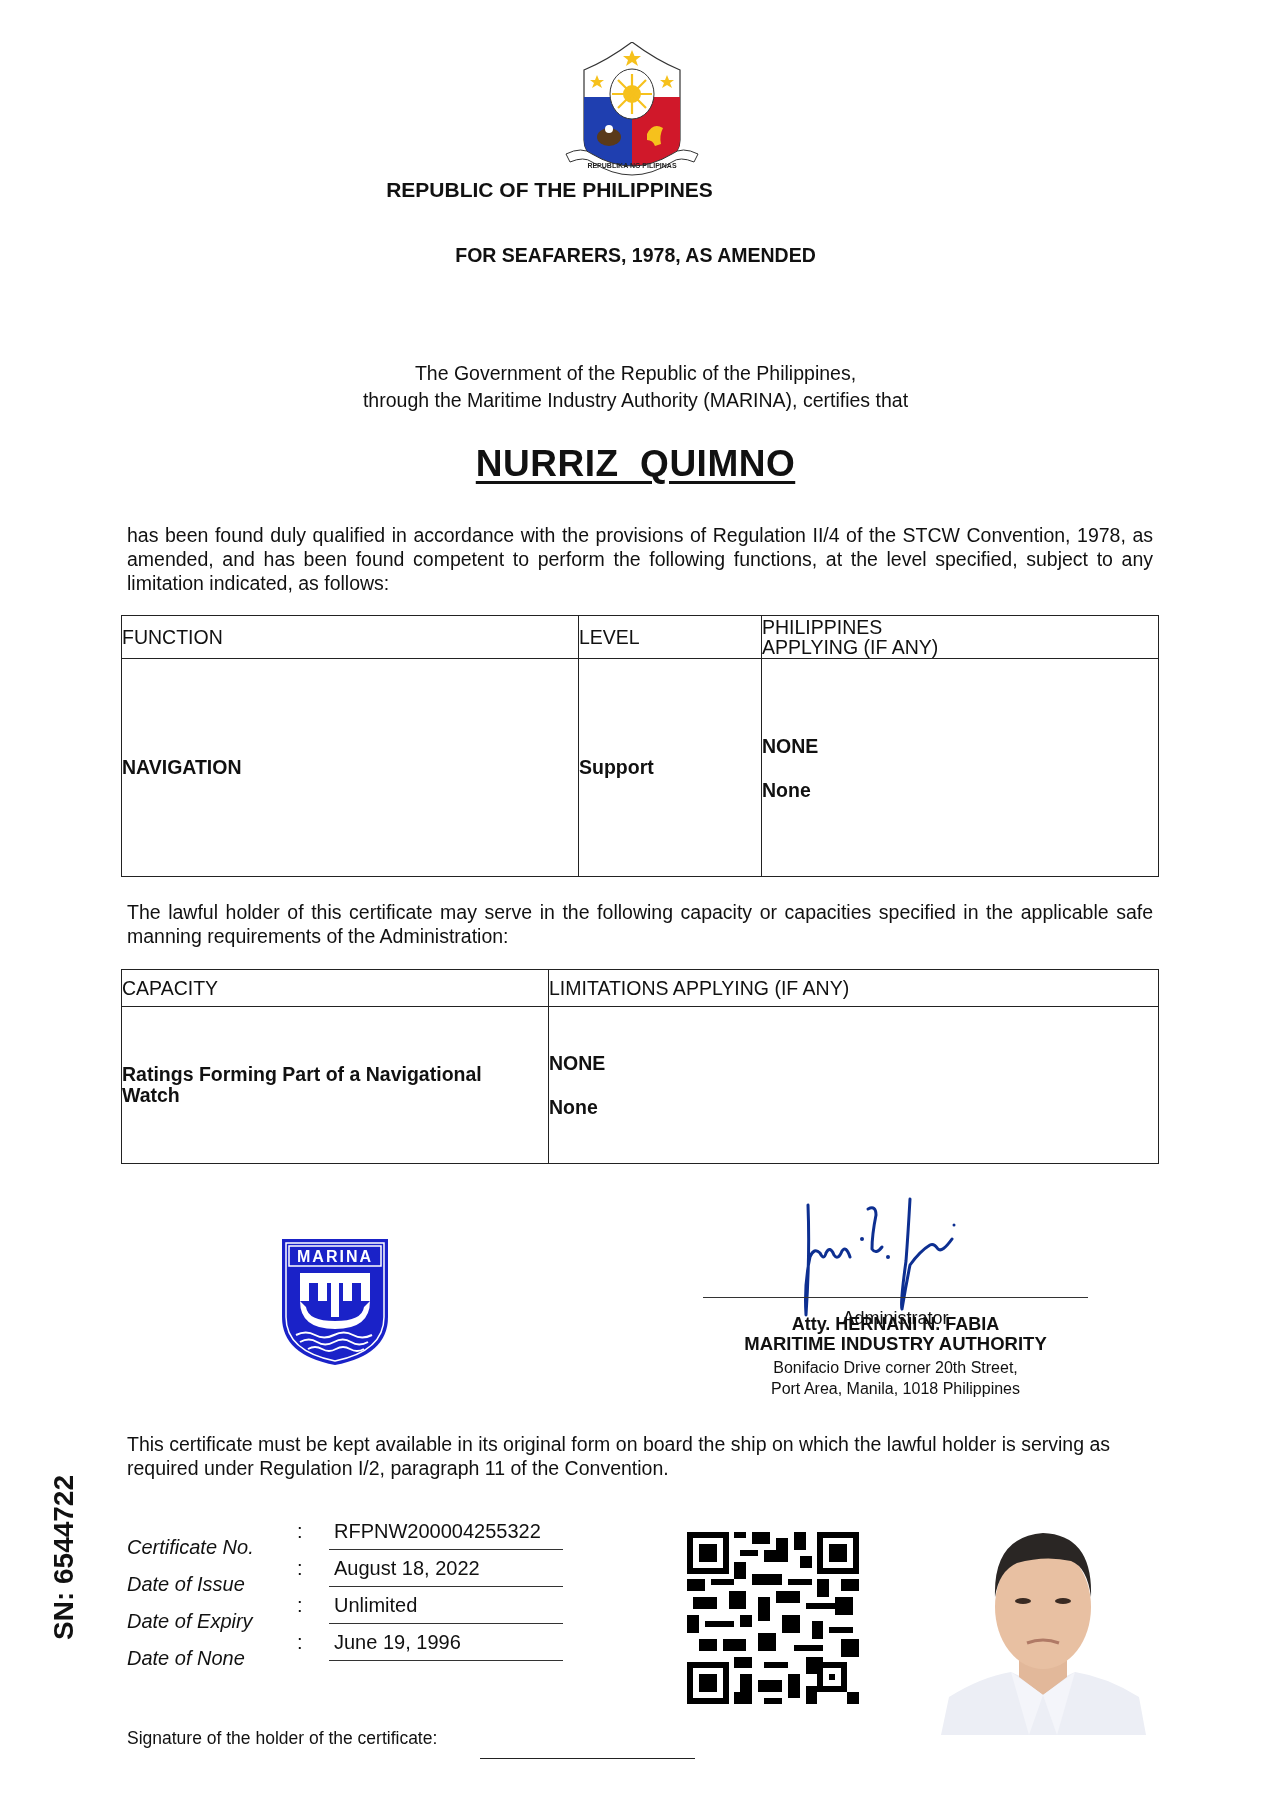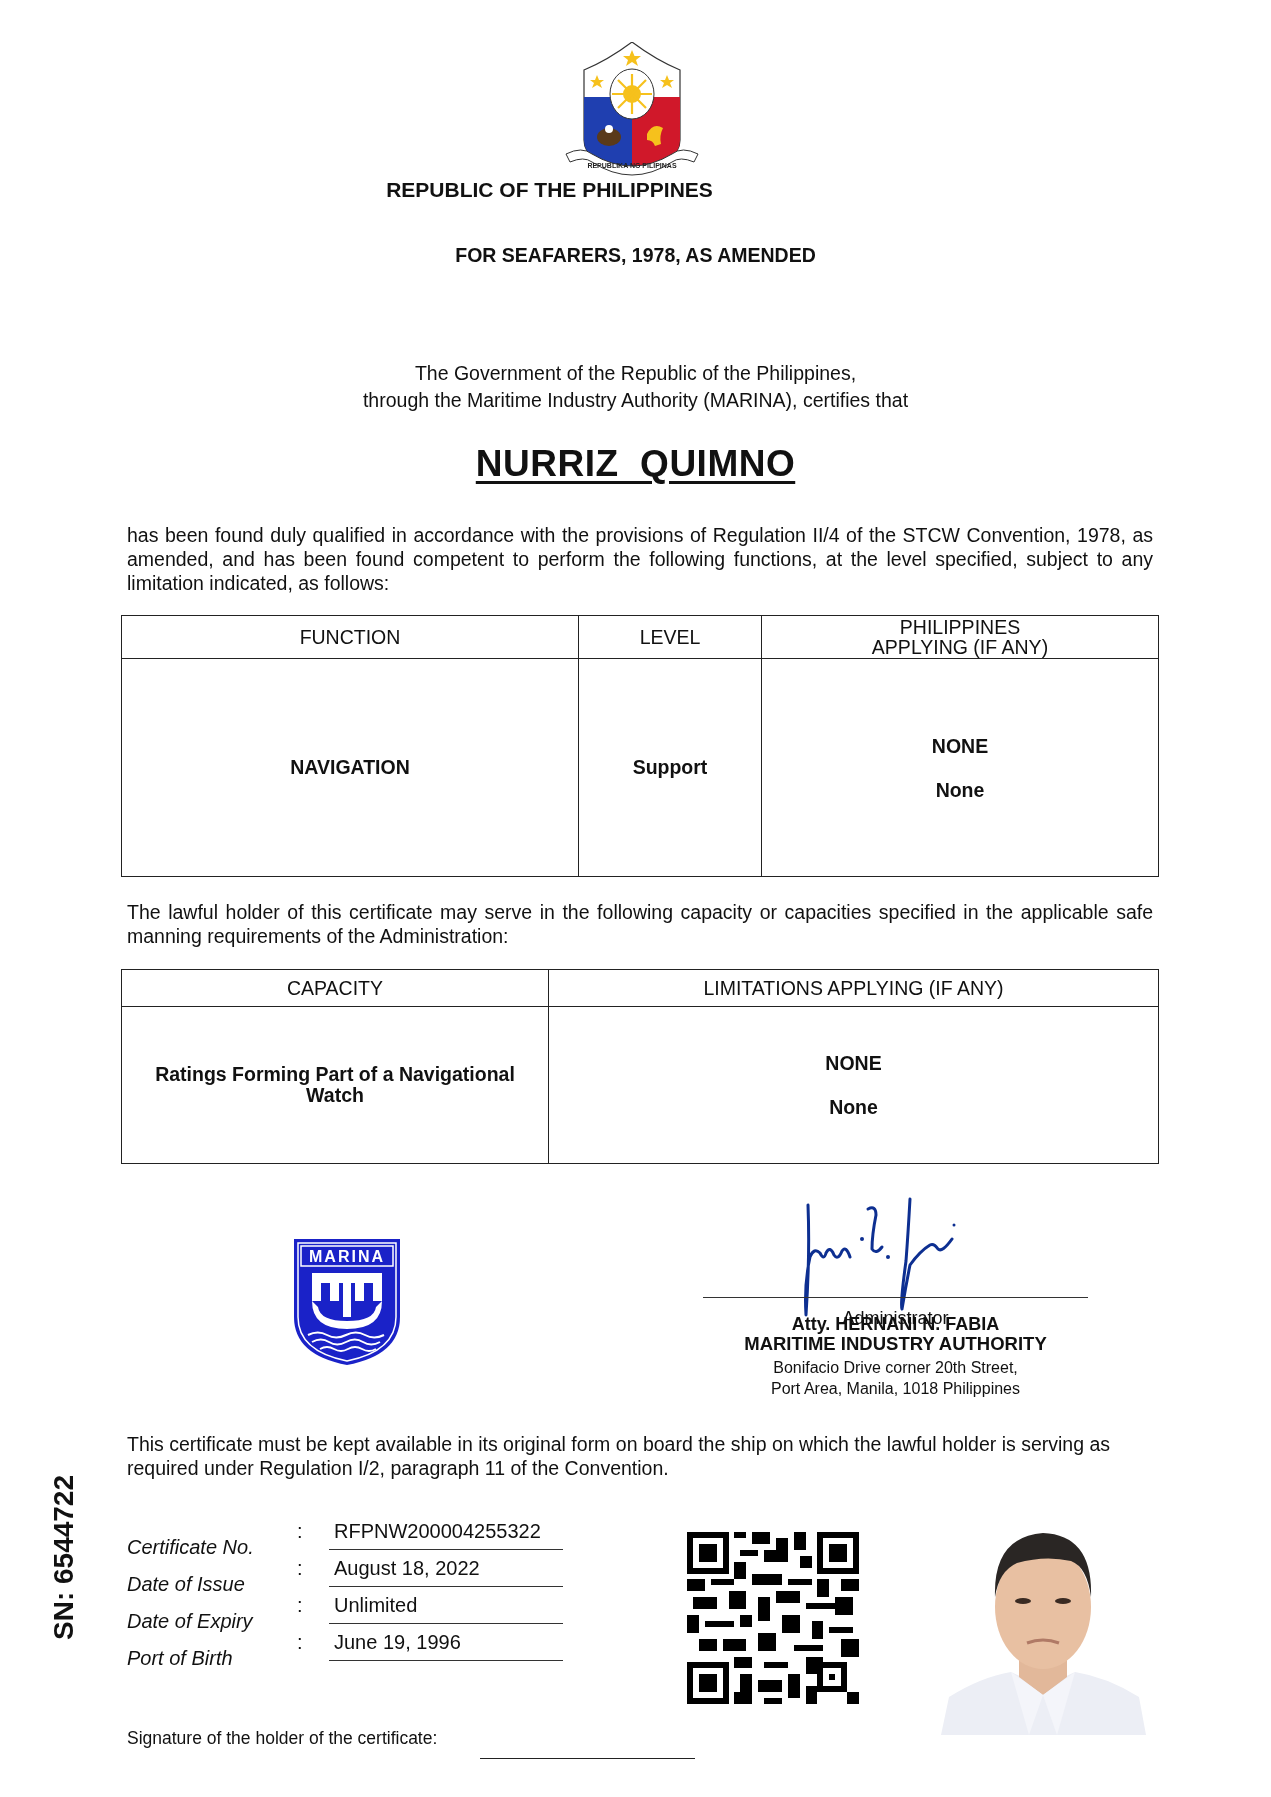--- a/index.html
+++ b/index.html
@@ -11,32 +11,32 @@
   #republic { left: 0; width: 1019px; top: 178px; font-size: 21px; font-weight: bold; text-align: center; margin-left: 40px; }
   #heading { left: 0; width: 1271px; top: 243px; font-size: 19.5px; font-weight: bold; text-align: center; line-height: 24.5px; }
   #intro { left: 0; width: 1271px; top: 360px; font-size: 19.5px; text-align: center; line-height: 27px; }
   #holder { left: 0; width: 1271px; top: 443px; text-align: center; }
   #holder span { font-size: 37px; font-weight: bold; text-decoration: underline; text-underline-offset: 5px; letter-spacing: 0.5px; white-space: pre; }
   .para { left: 127px; width: 1026px; font-size: 19.5px; line-height: 24px; text-align: justify; }
   #para1 { top: 523px; }
   #para2 { top: 900px; text-align-last: left; }
 
   table.grid { position: absolute; border-collapse: collapse; left: 121px; width: 1038px; }
-  table.grid td, table.grid th { border: 1.5px solid #222; text-align: center; vertical-align: middle; font-size: 19.5px; }
+  table.grid td, table.grid th { border: 1.5px solid #222; text-align: left; vertical-align: middle; font-size: 19.5px; }
   table.grid th { font-weight: normal; line-height: 20px; }
   table.grid td { font-weight: bold; }
   #func-table { top: 615px; }
   #func-table th { height: 43px; }
   #func-table td { height: 218px; }
   #cap-table { top: 969px; padding-left: 40px; }
   #cap-table th { height: 37px; }
   #cap-table td { height: 157px; line-height: 21px; }
   .lim-stack div { line-height: 44px; }
 
-  #marina-logo { left: 292px; top: 1237px; width: 110px; height: 130px; }
+  #marina-logo { left: 280px; top: 1237px; width: 110px; height: 130px; }
   #signature { left: 780px; top: 1195px; width: 190px; height: 125px; }
   #sig-name { left: 703px; width: 385px; top: 1271px; text-align: center; font-size: 18px; font-weight: bold; margin-top: 43px; }
   #sig-line { left: 703px; top: 1297px; width: 385px; border-top: 1.5px solid #333; height: 0; }
   #sig-title { left: 703px; width: 385px; top: 1308px; text-align: center; font-size: 18px; }
   #sig-org { left: 703px; width: 385px; top: 1333px; text-align: center; font-size: 18.5px; font-weight: bold; }
   #sig-addr { left: 703px; width: 385px; top: 1357px; text-align: center; font-size: 16px; line-height: 21px; }
 
   #notice { top: 1432px; left: 127px; width: 1026px; font-size: 19.5px; line-height: 24px; }
   #sn { left: 48px; top: 1640px; transform-origin: 0 0; transform: rotate(-90deg); font-size: 28px; font-weight: bold; white-space: nowrap; }
 
@@ -190,21 +190,21 @@
   <span class="lbl">Date of Issue</span>
   <span class="colon">:</span>
   <span class="val">August 18, 2022</span>
 </div>
 <div class="detail-row" style="top:1588px">
   <span class="lbl">Date of Expiry</span>
   <span class="colon">:</span>
   <span class="val">Unlimited</span>
 </div>
 <div class="detail-row" style="top:1625px">
-  <span class="lbl">Port of Birth</span>
+  <span class="lbl">Date of None</span>
   <span class="colon">:</span>
   <span class="val">June 19, 1996</span>
 </div>
 
 <div id="qr" class="abs">
   <svg width="172" height="172" viewBox="0 0 29 29" shape-rendering="crispEdges">
     <rect width="29" height="29" fill="#fff"></rect>
     <g fill="#000">
       <rect x="0" y="0" width="7" height="7"></rect>
         <rect x="1" y="1" width="5" height="5" fill="#fff"></rect>

